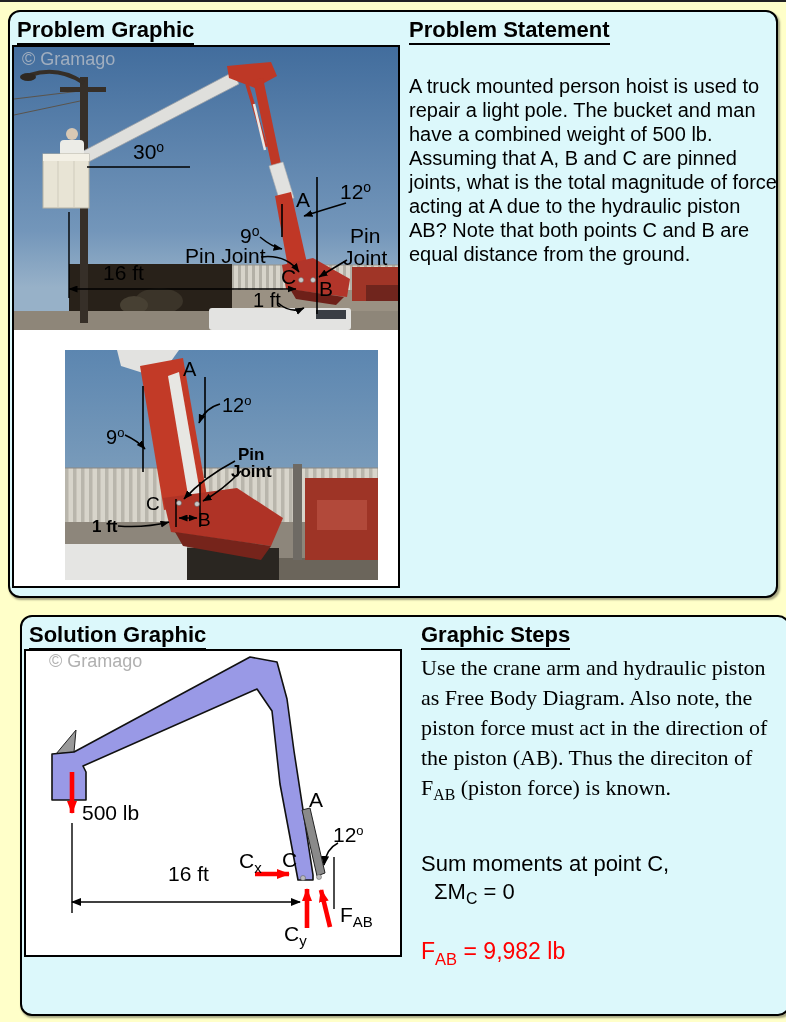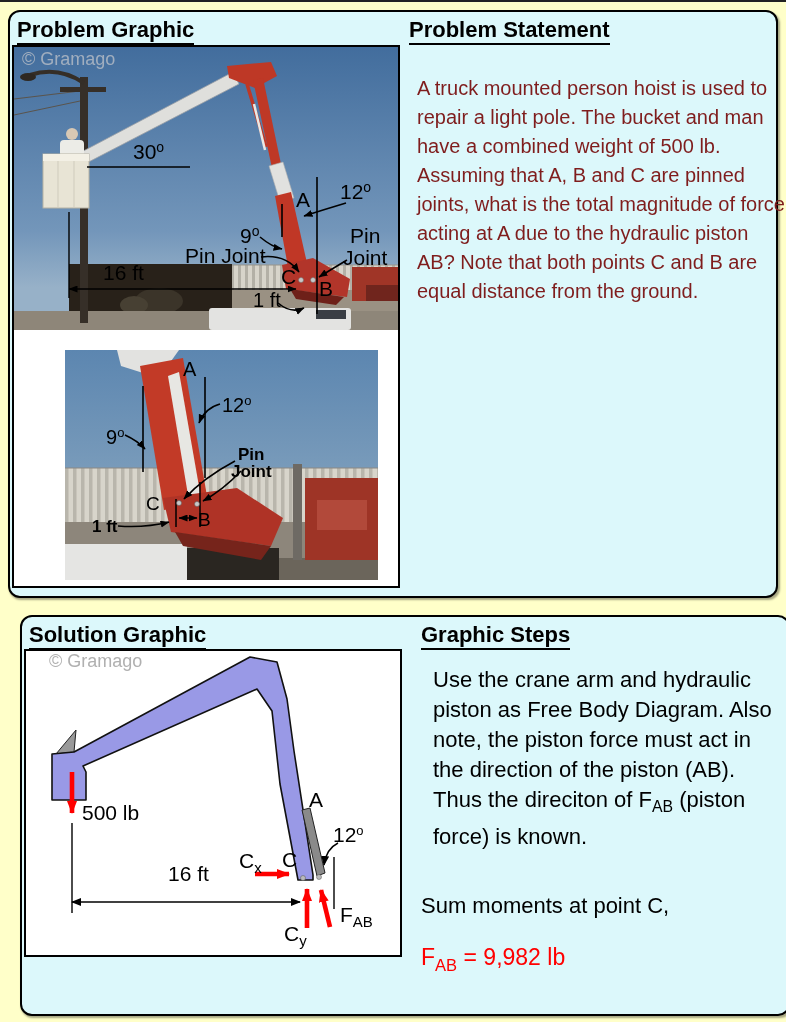--- a/index.html
+++ b/index.html
@@ -14,24 +14,24 @@
   .panel h2 .u{border-bottom:2px solid #000;padding-bottom:1px;}
   .h-left{left:7px;top:5px;}
   .h-right{left:399px;top:5px;}
   .photo-frame{position:absolute;left:2px;top:33px;width:384px;height:539px;
                border:2px solid #000;background:#fff;}
   .photo-main{position:absolute;left:0;top:0;}
   .photo-zoom{position:absolute;left:51px;top:303px;}
   .diagram-frame{position:absolute;left:2px;top:32px;width:374px;height:304px;
                  border:2px solid #000;background:#fff;}
   .statement{position:absolute;left:399px;top:42px;width:368px;font-size:20px;
-             line-height:29px;color:#7f1d1d;margin-left:8px;}
+             line-height:24px;color:#000000;}
   .steps{position:absolute;left:399px;top:36px;width:364px;font-size:22px;
          line-height:30px;color:#000;}
-  .steps p{margin:12px;}
+  .steps p{margin:0;font-family:Liberation Serif, serif;}
   .sum-block{margin-top:40px;line-height:28px;}
   .eq{padding-left:13px;}
   .result{margin-top:22px;font-size:23px;color:var(--red,#FF0000);}
   sub{font-size:0.72em;}
   svg text{font-family:"Liberation Sans","DejaVu Sans",sans-serif;fill:#000;}
   .wm{fill:#A9B4C2;opacity:.92;}
   .wm2{fill:#B0B0B0;}
 </style>
 </head>
 <body>
@@ -237,17 +237,18 @@
         <text x="314" y="271" font-size="21"><tspan>F</tspan><tspan dy="5" font-size="15">AB</tspan></text>
         <text x="307" y="191" font-size="21"><tspan>12</tspan><tspan dy="-7" font-size="13">o</tspan></text>
         <text x="283" y="156" font-size="21"><tspan>A</tspan></text>
       </svg>
     </div>
 
     <div class="steps">
       <p><span>Use the crane arm and hydraulic piston as Free Body Diagram. Also note, the piston force must act in the direction of the piston (AB). Thus the direciton of F</span><sub>AB</sub><span> (piston force) is known.</span></p>
       <div class="sum-block">
         <div>Sum moments at point C,</div>
+        <div class="eq"><span>ΣM</span><sub>C</sub><span> = 0</span></div>
       </div>
       <div class="result"><span>F</span><sub>AB</sub><span> = 9,982 lb</span></div>
     </div>
   </section>
 </div>
 
 </body></html>

